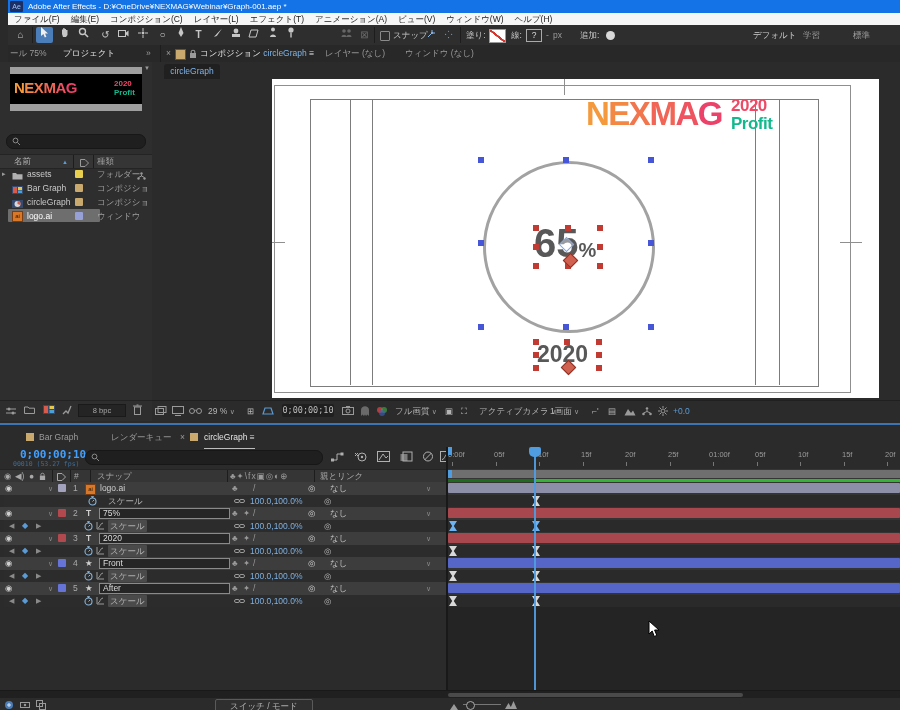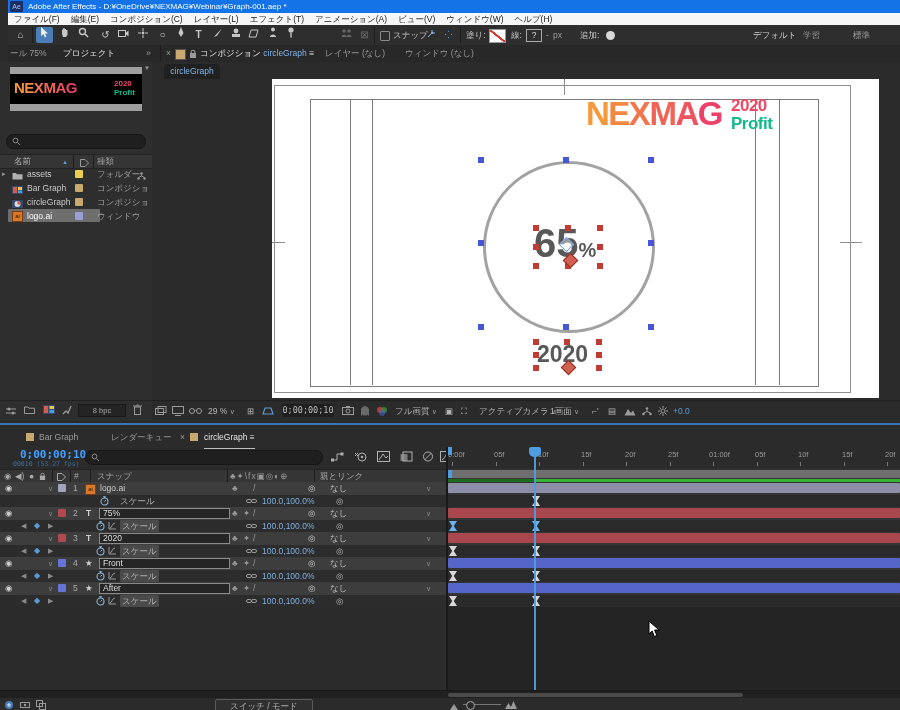--- a/index.html
+++ b/index.html
@@ -36,21 +36,21 @@
   .rhandle{position:absolute;width:6px;height:6px;background:#c23b33;}
   .vtb{position:absolute;left:0;right:0;top:338px;height:20px;background:#2b2b2b;border-top:1px solid #202020;line-height:20px;color:#b5b5b5;}
   .vtbi{position:absolute;top:0;}
   .ddv{color:#9a9a9a;font-size:7px;}
   
   .timeline{left:0;top:423px;width:900px;height:287px;background:#2b2b2b;border-top:2px solid #3c74b4;box-sizing:border-box;}
   .tl-tabs{top:2px;height:20px;line-height:20px;color:#9b9b9b;}
   .tl-toolbar{top:22px;height:22px;}
   .tl-hdr{top:44px;height:13px;background:#353535;border-top:1px solid #242424;border-bottom:1px solid #242424;line-height:13px;color:#a8a8a8;}
   .lrow{position:absolute;left:0;width:446px;height:13px;background:#3d3d3d;line-height:13px;color:#cfcfcf;border-bottom:1px solid #2a2a2a;}
-  .prow{position:absolute;left:16px;width:446px;height:12px;background:#2c2c2c;line-height:12px;color:#b8b8b8;border-bottom:6px solid #86efac;}
+  .prow{position:absolute;left:4px;width:446px;height:12px;background:#2c2c2c;line-height:12px;color:#b8b8b8;border-bottom:6px solid #86efac;}
   .grow{position:absolute;left:448px;width:452px;height:13px;background:#343434;border-bottom:1px solid #282828;}
   .gprow{position:absolute;left:448px;width:452px;height:12px;background:#2a2a2a;border-bottom:1px solid #242424;}
   .bar{position:absolute;left:0;top:1px;height:10px;width:452px;border-radius:1px;}
   .cell{position:absolute;top:0;}
   .namebox{position:absolute;left:99px;top:1px;width:126px;height:9px;border:1px solid #8a8a8a;background:#252525;line-height:9px;padding-left:3px;color:#ddd;}
   .scalebox{background:#4a4a4a;padding:0 2px;border-radius:1px;}
   .bluev{color:#7fb0e0;}
   .kf{position:absolute;top:1px;}
   .navarr{color:#8a8a8a;font-size:7px;}
   .navdia{color:#5b9bd5;font-size:8px;}

